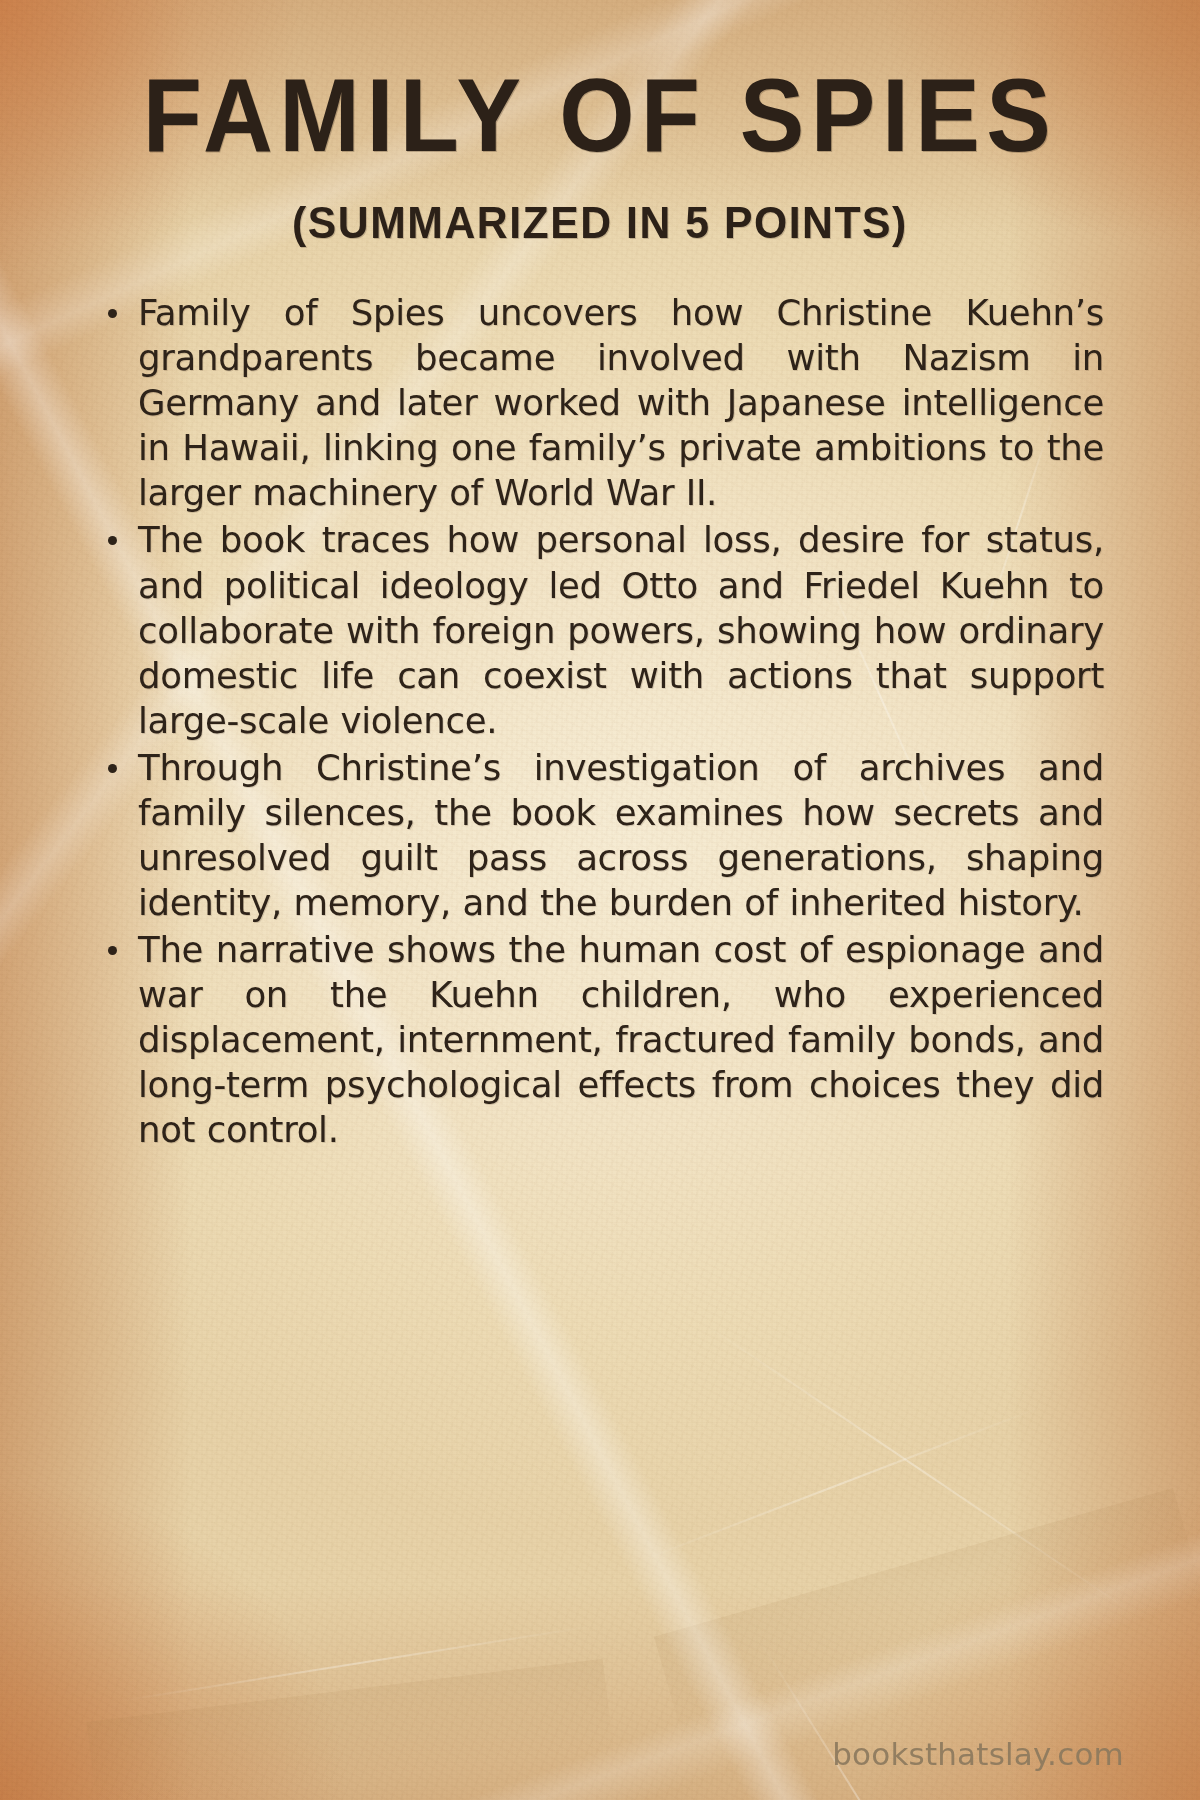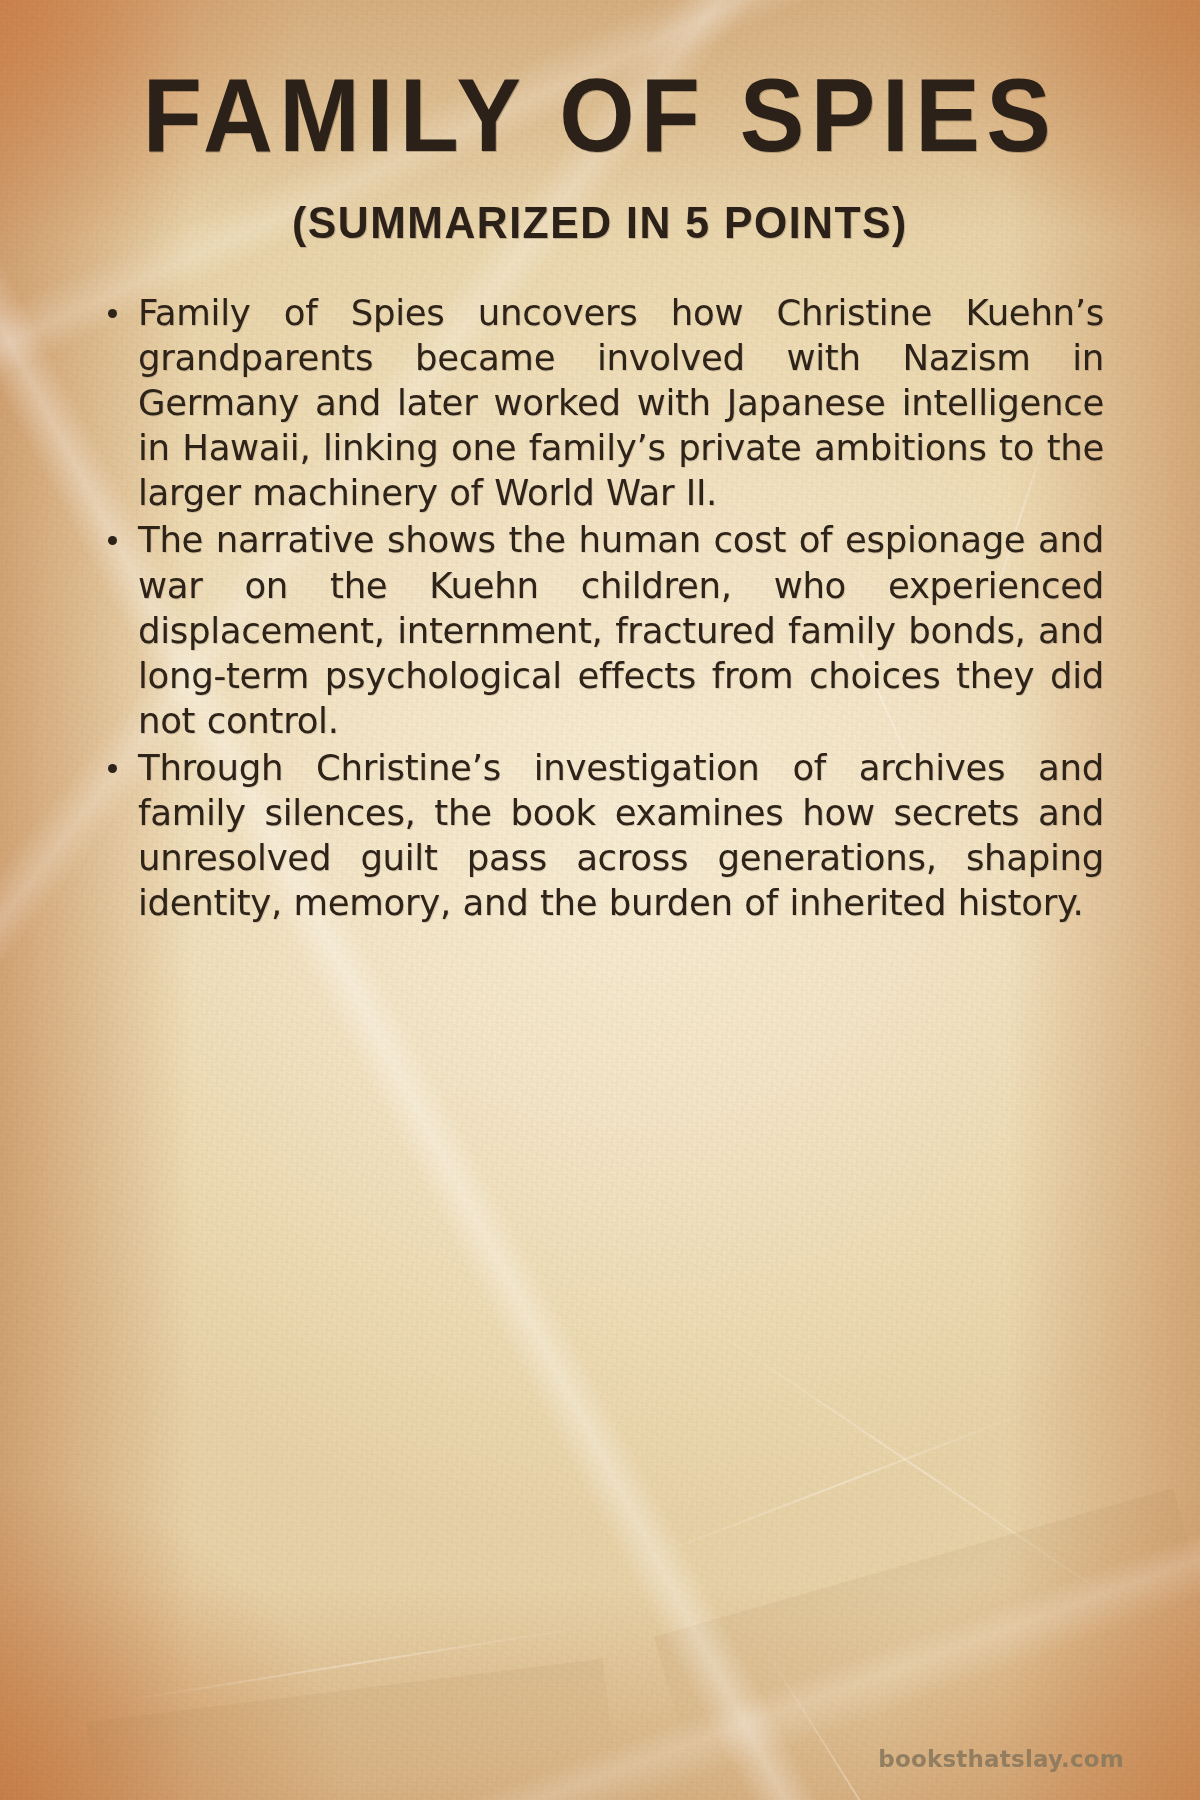--- a/index.html
+++ b/index.html
@@ -138,22 +138,22 @@
   }
   
   li.point > span { display:inline; }
 
   .watermark {
     position:absolute;
     right:76px;
     bottom:28px;
     z-index:4;
     font-family:"DejaVu Sans","Liberation Sans",sans-serif;
-    font-weight:700;
-    font-size:23px;
+    font-weight:400;
+    font-size:31px;
     letter-spacing:.2px;
     color:#8d7a5e;
     opacity:.92;
   }
 </style>
 </head>
 <body>
 
 <div id="poster">
 
@@ -172,24 +172,27 @@
 
     <h1 class="title">FAMILY OF SPIES</h1>
 
     <h2 class="subtitle">(SUMMARIZED IN 5 POINTS)</h2>
 
     <ul class="points">
       <li class="point">
         <span>Family of Spies uncovers how Christine Kuehn’s grandparents became involved with Nazism in Germany and later worked with Japanese intelligence in Hawaii, linking one family’s private ambitions to the larger machinery of World War II.</span>
       </li>
       <li class="point">
-        <span>The narrative shows the human cost of espionage and war on the Kuehn children, who experienced displacement, internment, fractured family bonds, and long-term psychological effects from choices they did not control.</span>
+        <span>The book traces how personal loss, desire for status, and political ideology led Otto and Friedel Kuehn to collaborate with foreign powers, showing how ordinary domestic life can coexist with actions that support large-scale violence.</span>
       </li>
       <li class="point">
         <span>Through Christine’s investigation of archives and family silences, the book examines how secrets and unresolved guilt pass across generations, shaping identity, memory, and the burden of inherited history.</span>
+      </li>
+      <li class="point">
+        <span>The narrative shows the human cost of espionage and war on the Kuehn children, who experienced displacement, internment, fractured family bonds, and long-term psychological effects from choices they did not control.</span>
       </li>
     </ul>
 
   </div>
 
   <div class="watermark">booksthatslay.com</div>
 
 </div>
 
 </body></html>

